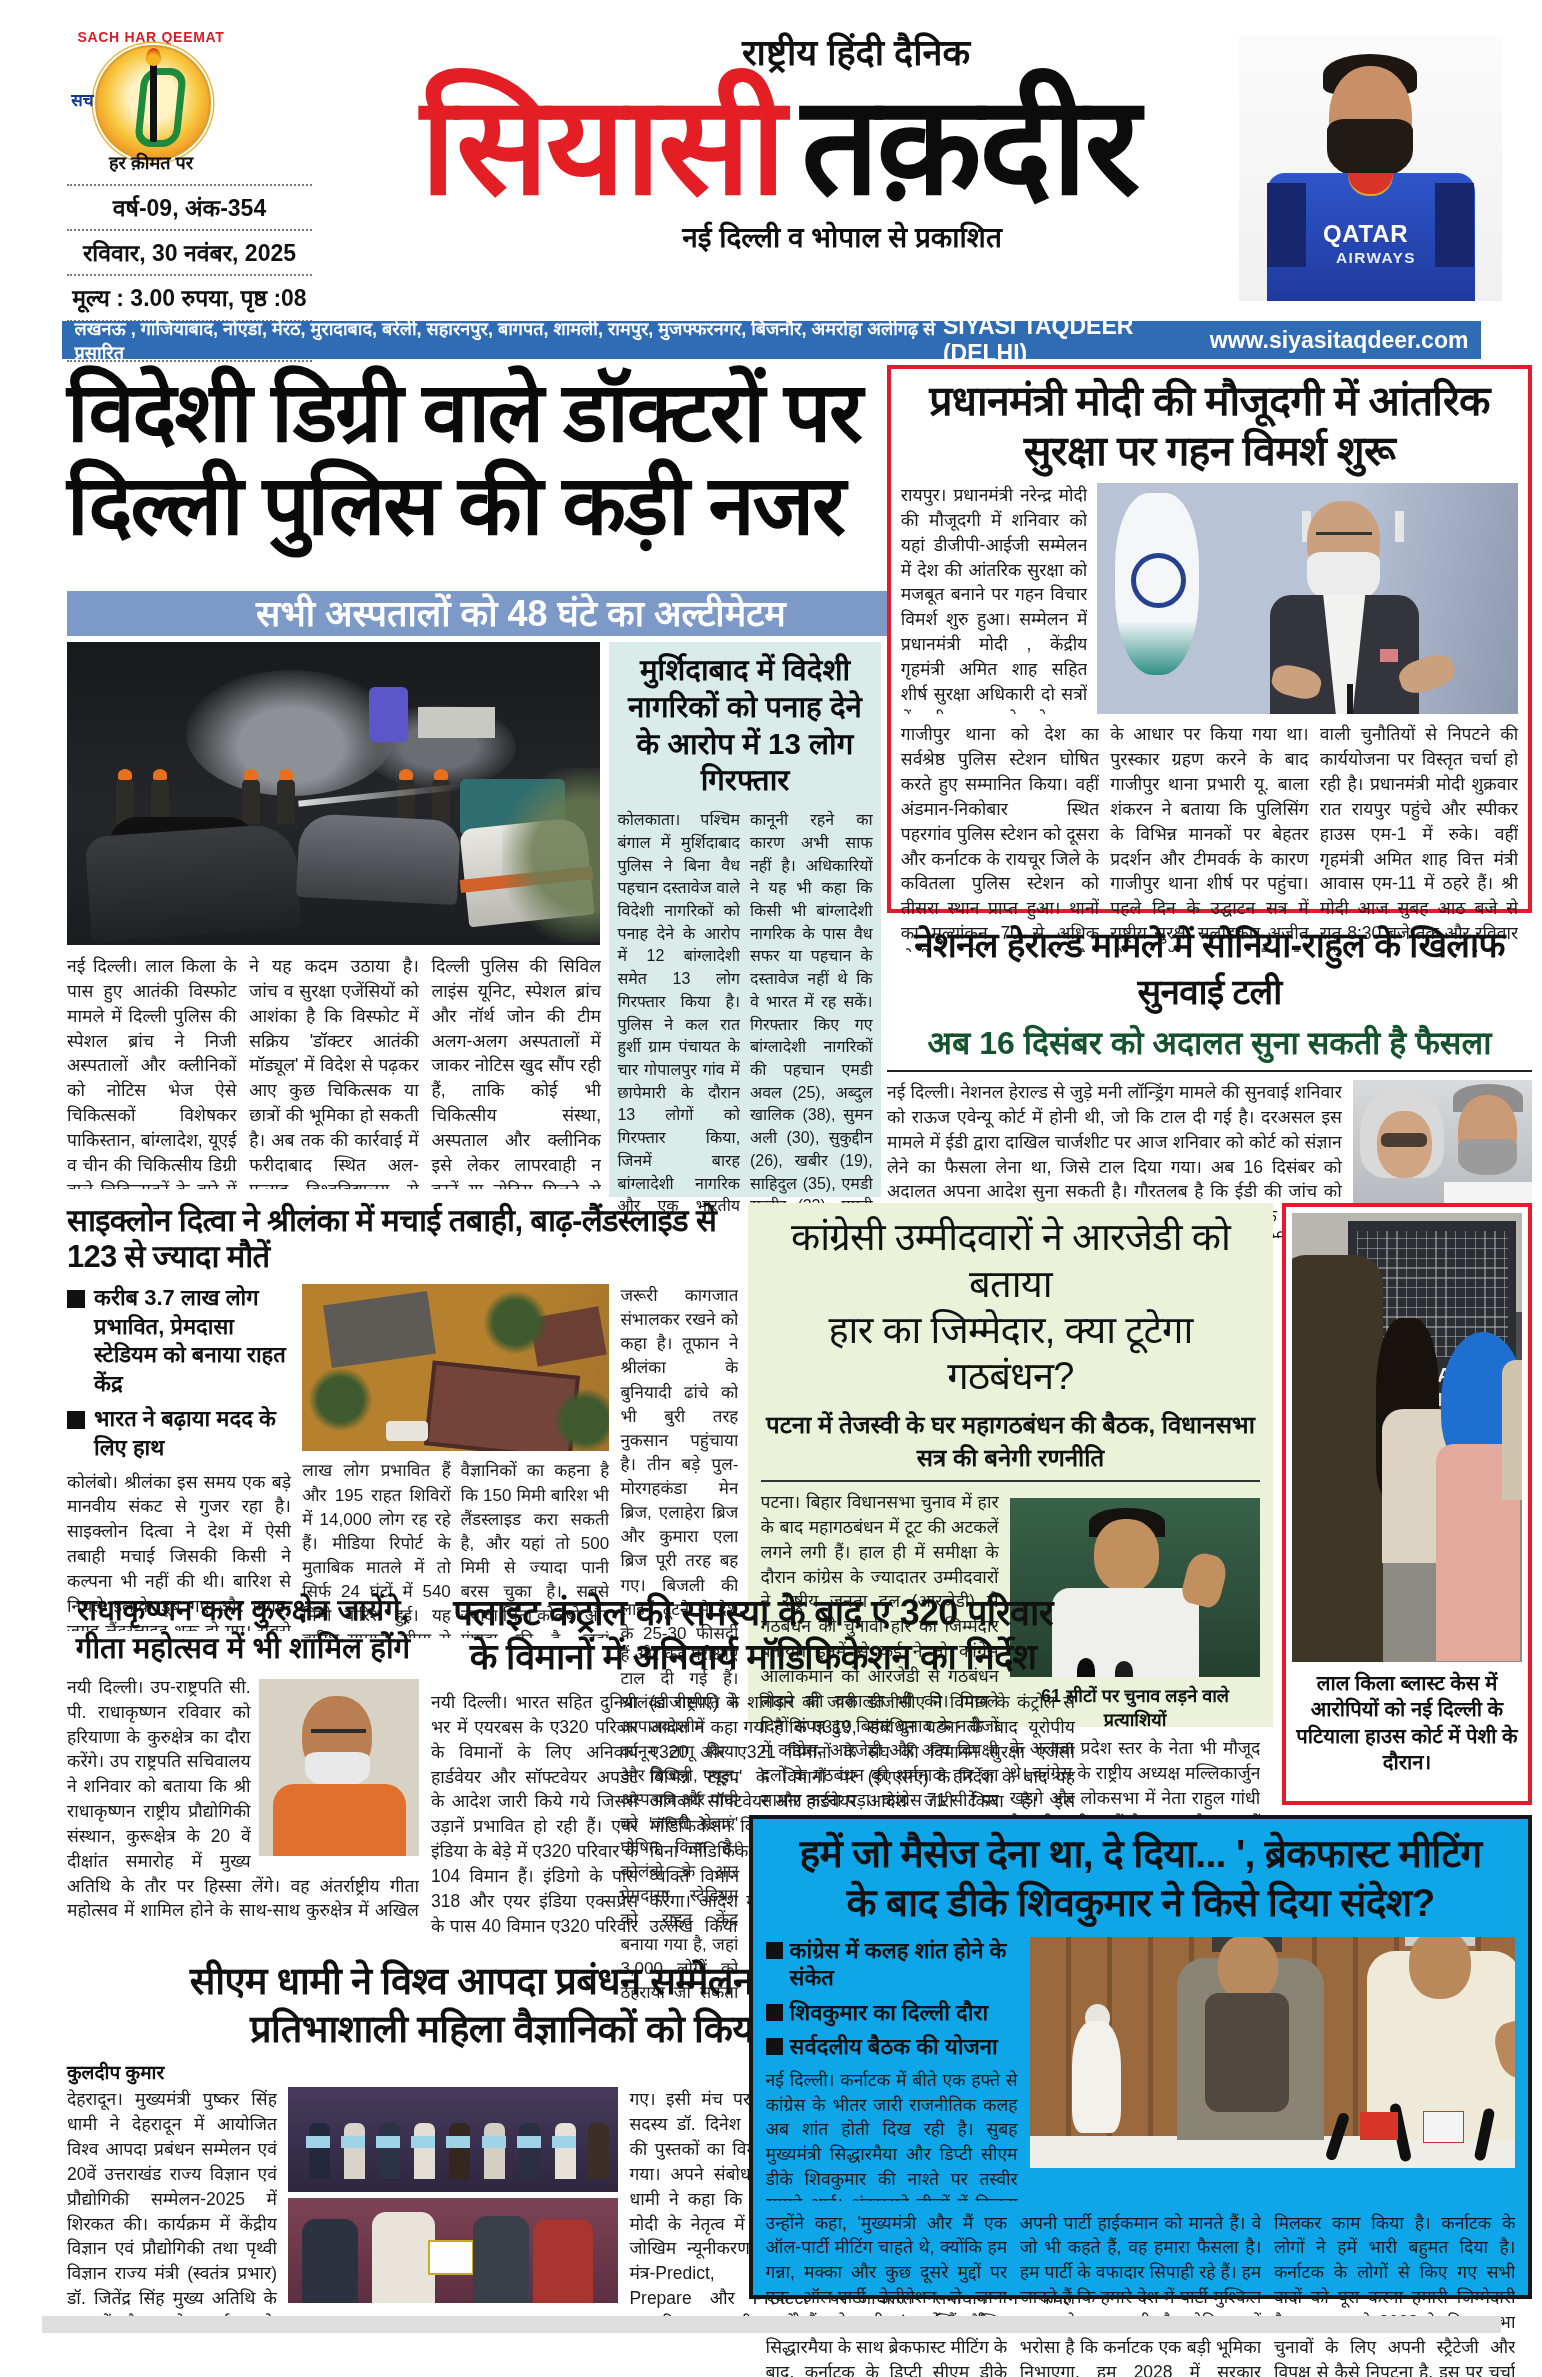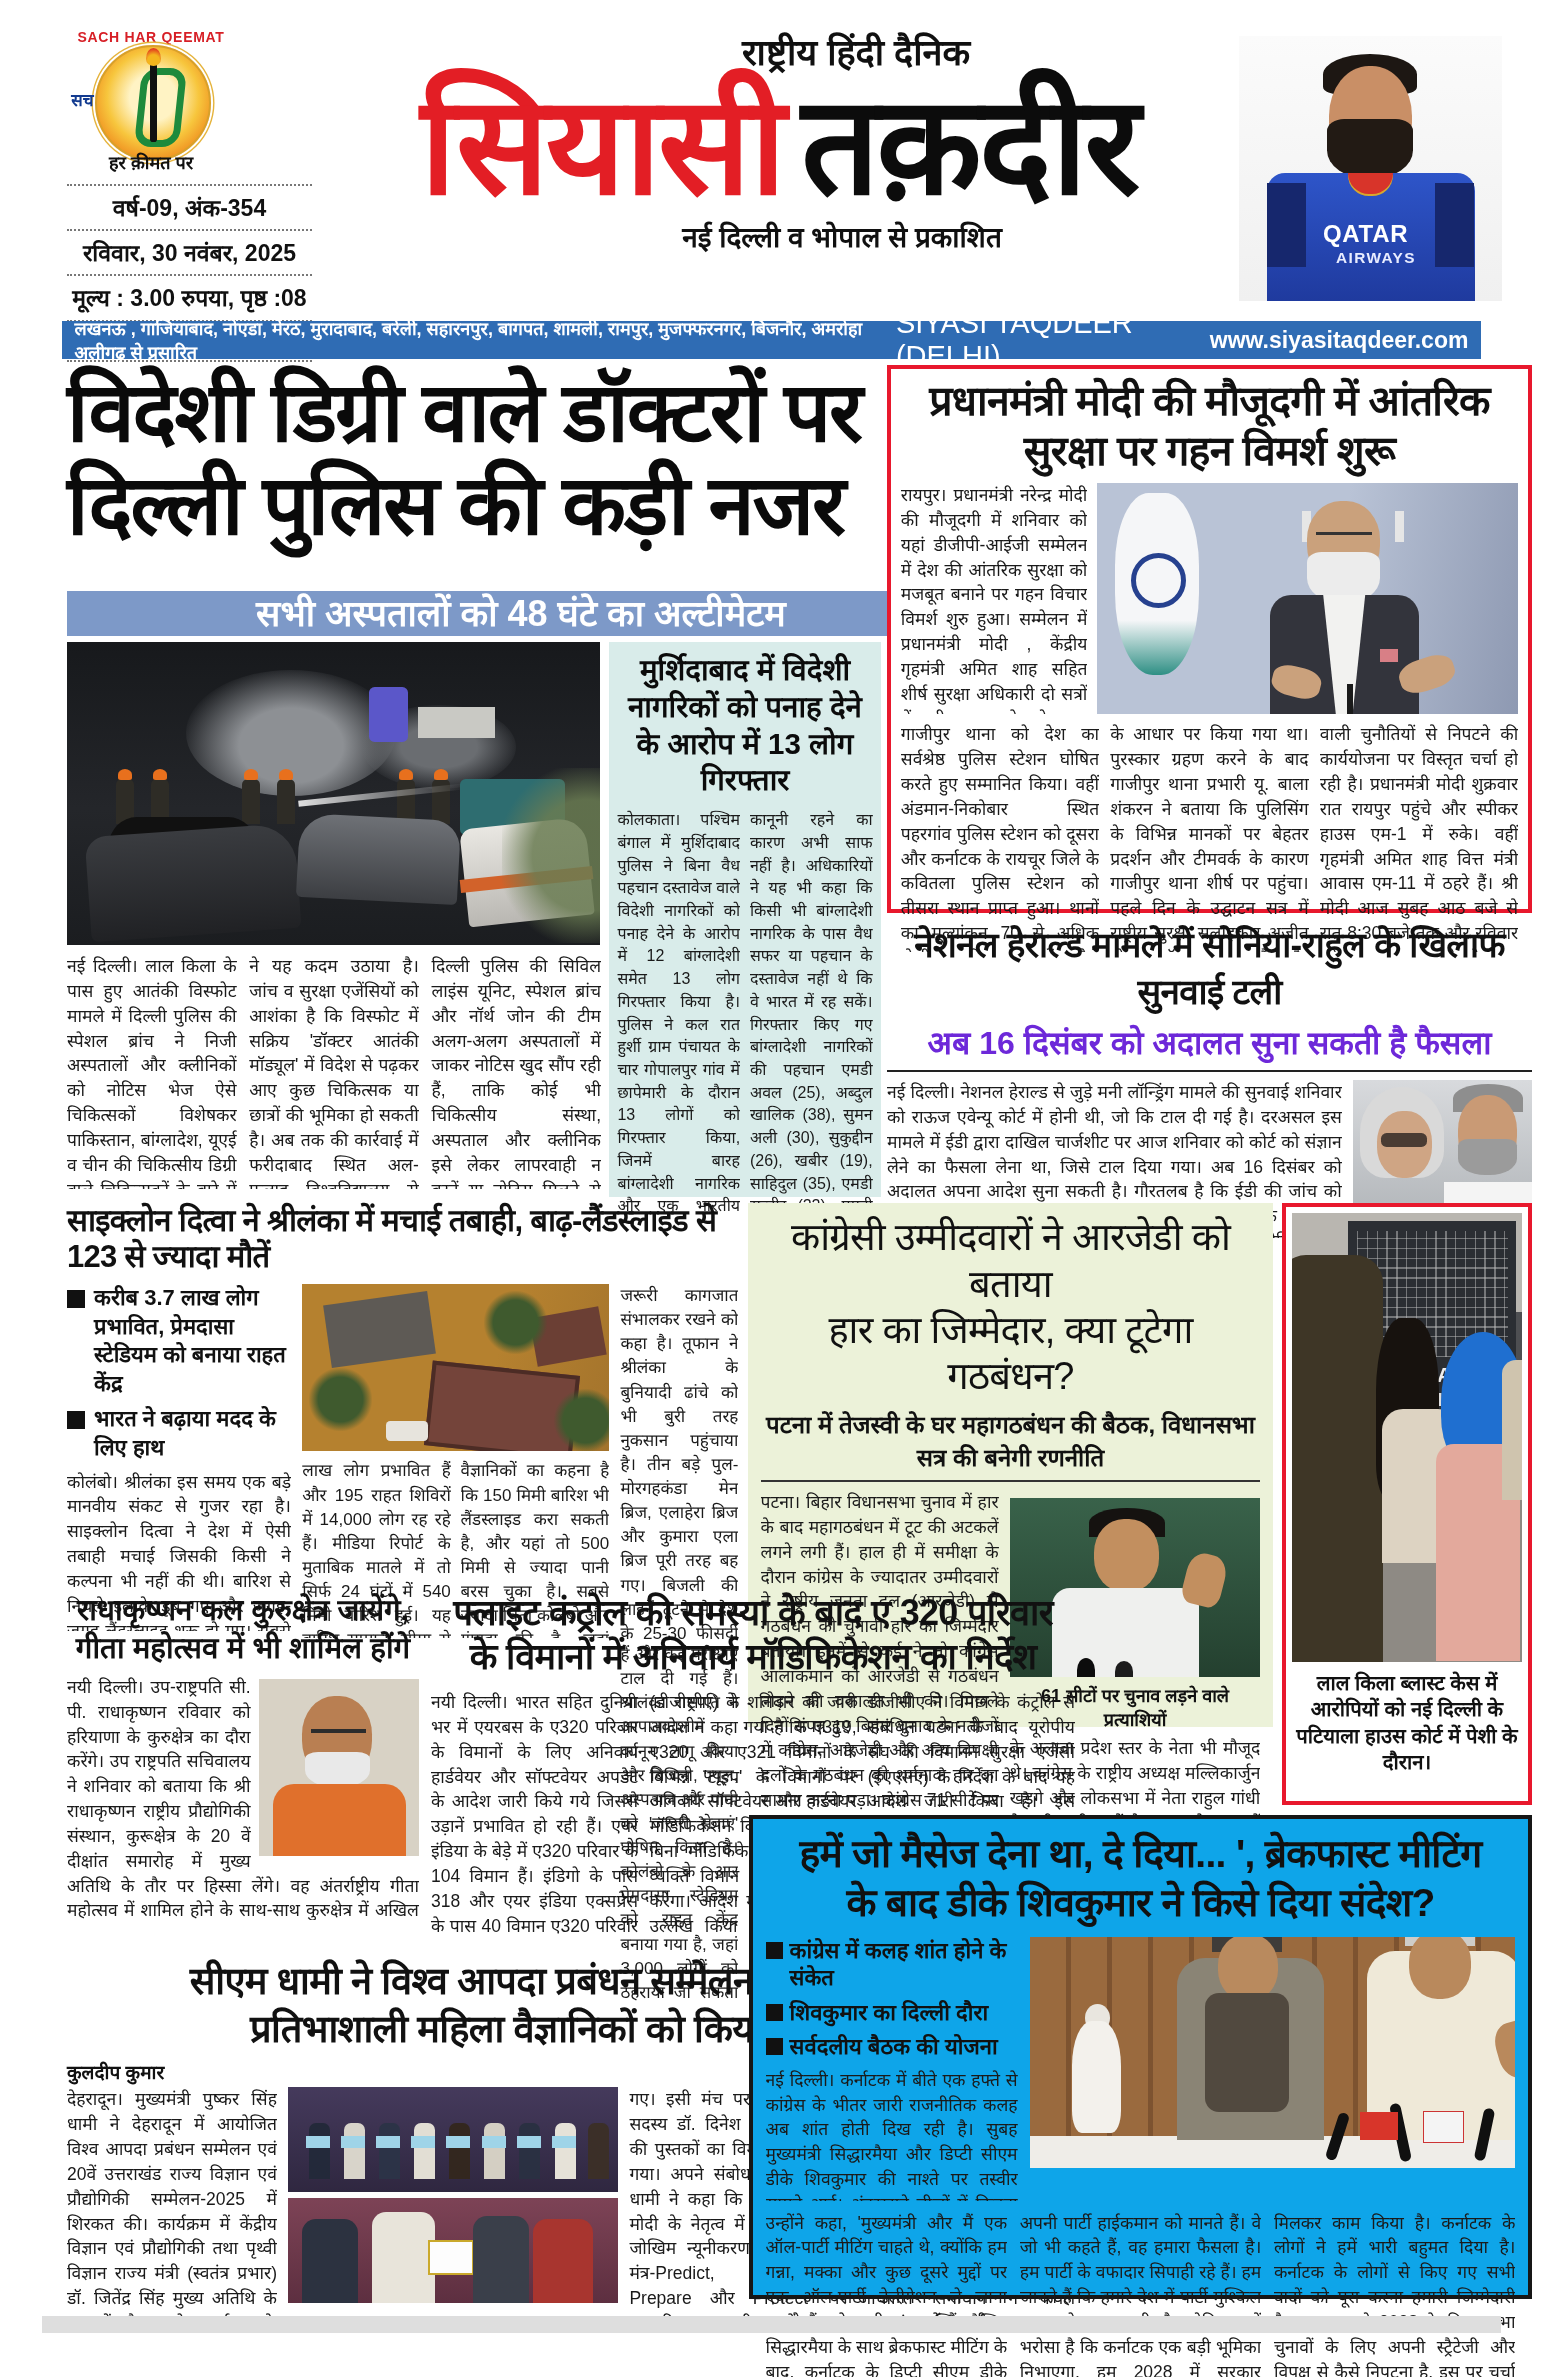--- a/index.html
+++ b/index.html
@@ -33,21 +33,21 @@
   .k-hair{position:absolute;left:84px;top:18px;width:94px;height:41px;background:#1d1713;border-radius:50% 50% 20% 20%;}
   .k-beard{position:absolute;left:88px;top:83px;width:86px;height:60px;background:#221a14;border-radius:20% 20% 48% 48%;}
   .k-jersey{position:absolute;left:28px;top:137px;width:208px;height:128px;background:linear-gradient(#2e55c9,#1f3a9e);border-radius:18px 18px 0 0;}
   .k-collar{position:absolute;left:109px;top:137px;width:45px;height:21px;background:#d8342a;border-radius:0 0 28px 28px;box-shadow:0 2.1px 0 #d9a82c;}
   .k-sleeve{position:absolute;top:147px;width:39px;height:84px;background:#16276d;}
   .k-qatar{position:absolute;left:84px;top:184px;width:119px;color:#fff;font-weight:bold;font-size:24px;letter-spacing:0.7px;}
   .k-airways{position:absolute;left:97px;top:213px;width:119px;color:#e8ecff;font-weight:bold;font-size:15.4px;letter-spacing:1.4px;}
   
   .cities-bar{left:62px;top:321px;width:1419px;height:38px;background:#2f6cb4;color:#fff;display:flex;align-items:center;justify-content:space-between;padding:0 12.6px;box-sizing:border-box;}
   .cities-text{font-size:18px;font-weight:bold;}
-  .edition-text{font-size:29px;font-weight:400;}
+  .edition-text{font-size:23px;font-weight:700;}
   .website-text{font-size:23px;font-weight:900;}
   
   .lead-hl{left:67px;top:367px;width:905px;font-size:83px;font-weight:900;letter-spacing:-2.1px;line-height:1.12;color:#0a0a0a;}
   .lead-band{left:67px;top:591px;width:908px;height:45px;background:#7d99c8;color:#fff;font-weight:900;font-size:36px;text-align:center;line-height:45px;}
   .blast{left:67px;top:642px;width:533px;height:303px;background:linear-gradient(#17191c,#24262a 55%,#1b1d20);overflow:hidden;}
   .b-smoke{position:absolute;left:119px;top:28px;width:210px;height:126px;background:radial-gradient(ellipse at 50% 60%, #8d9094 0 35%, rgba(70,72,76,0) 75%);border-radius:50%;}
   .b-smoke2{position:absolute;left:295px;top:63px;width:154px;height:84px;background:radial-gradient(ellipse, #6a6d71 0 35%, rgba(70,72,76,0) 75%);border-radius:50%;}
   .b-sign{position:absolute;left:302px;top:45px;width:39px;height:55px;background:#5b57c9;border-radius:5.6px;}
   .b-sign2{position:absolute;left:351px;top:65px;width:77px;height:31px;background:#c9c9c4;}
   .b-crew{position:absolute;top:137px;width:18px;height:45px;background:#2e2c26;border-radius:5.6px 5.6px 0 0;}
@@ -83,21 +83,21 @@
   .m-kurta{position:absolute;left:205px;top:112px;width:84px;height:119px;background:#f2f2f0;clip-path:polygon(25% 0,75% 0,60% 100%,40% 100%);}
   .m-hand{position:absolute;left:302px;top:175px;width:56px;height:32px;background:#caa17c;border-radius:40%;transform:rotate(-18deg);}
   .m-hand2{position:absolute;left:175px;top:184px;width:49px;height:29.5px;background:#caa17c;border-radius:40%;transform:rotate(14deg);}
   .m-mic{position:absolute;left:250px;top:201px;width:5.6px;height:35px;background:#1a1a1a;}
   .m-pocket{position:absolute;left:283px;top:166px;width:18px;height:12.6px;background:#d87f86;}
   .modi-cols{display:flex;gap:11.2px;margin-top:8.4px;height:230px;}
   .modi-cols .bt{flex:1;}
   
   .herald{left:887px;top:920px;width:645px;height:277px;}
   .herald-hl{font-size:35px;font-weight:900;text-align:center;letter-spacing:-0.7px;}
-  .herald-sub{font-size:32px;font-weight:900;color:#6d28d9;text-align:center;margin-top:5.6px;border-bottom:2.8px solid #222;padding-bottom:7px;}
+  .herald-sub{font-size:32px;font-weight:900;color:#14532d;text-align:center;margin-top:5.6px;border-bottom:2.8px solid #222;padding-bottom:7px;}
   .herald-row{display:flex;gap:11.2px;margin-top:8.4px;}
   .herald-body{flex:1;height:158px;}
   .herald-photo{width:179px;height:154px;flex:none;background:linear-gradient(#d8dadd,#aeb2b6);position:relative;overflow:hidden;}
   .h-sonia-hair{position:absolute;left:7px;top:7px;width:84px;height:91px;background:#d9d9d9;border-radius:50% 50% 30% 30%;}
   .h-sonia-face{position:absolute;left:24px;top:31px;width:55px;height:67px;background:#cfa584;border-radius:46%;}
   .h-sonia-glass{position:absolute;left:28px;top:53px;width:46px;height:14px;background:#4a3c33;border-radius:5.6px;}
   .h-rahul-face{position:absolute;left:105px;top:15.4px;width:59px;height:76px;background:#c99a75;border-radius:46%;}
   .h-rahul-hair{position:absolute;left:100px;top:4.2px;width:70px;height:28px;background:#8e8e8e;border-radius:50% 50% 0 0;}
   .h-rahul-beard{position:absolute;left:105px;top:59px;width:59px;height:36px;background:#9b9b9b;border-radius:18% 18% 46% 46%;}
   .h-rahul-shirt{position:absolute;left:91px;top:102px;width:88px;height:52px;background:#f4f4f4;}

